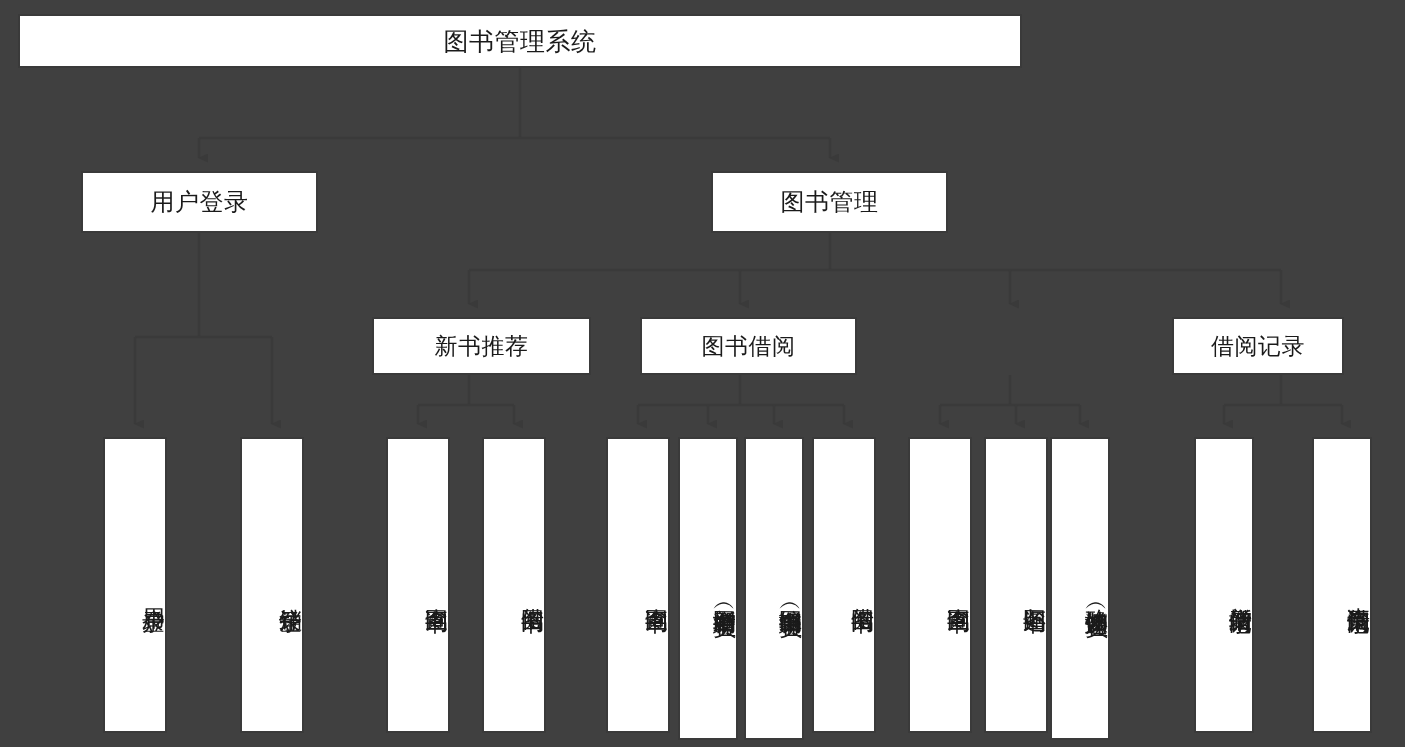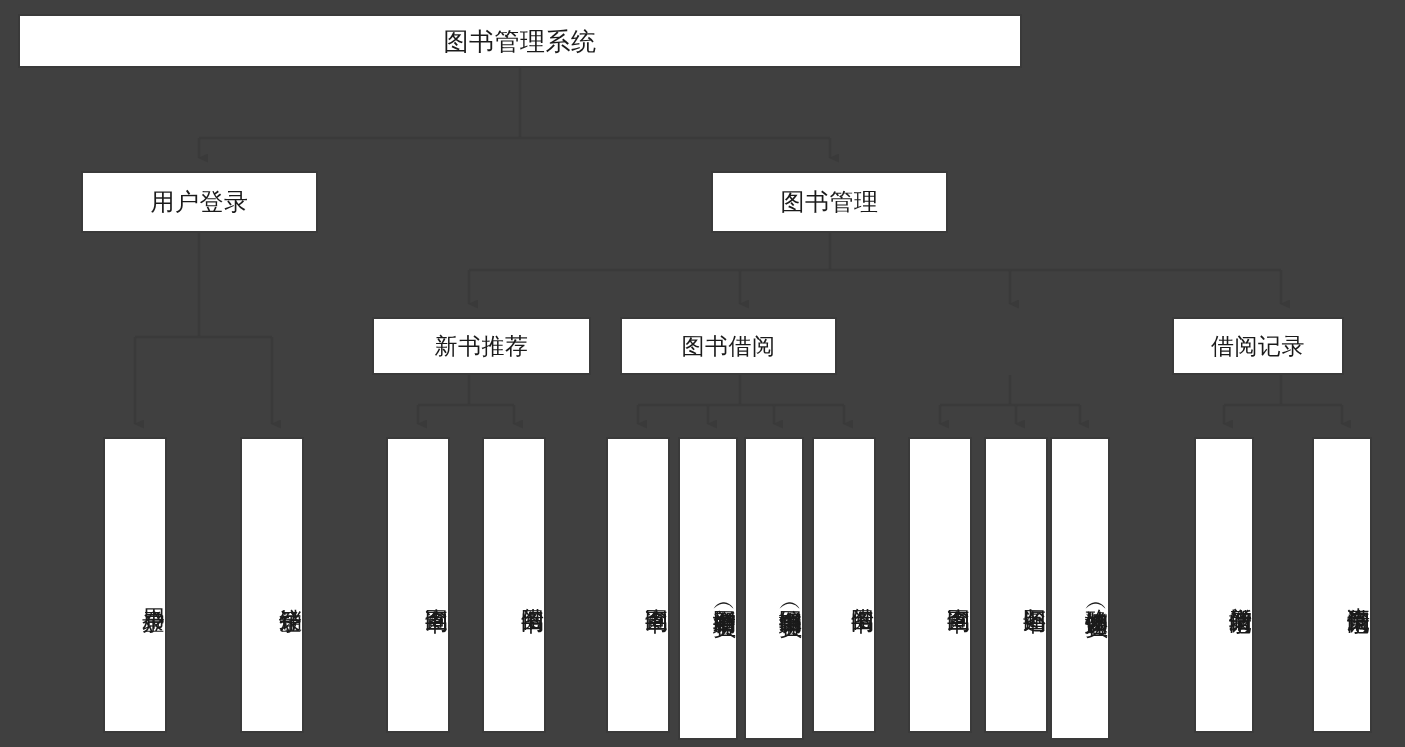--- a/index.html
+++ b/index.html
@@ -132,21 +132,21 @@
   <div class="node lvl2 horiz" style="left:81px; top:171px; width:237px; height:62px;">
     <span class="label">用户登录</span>
   </div>
   <div class="node lvl2 horiz" style="left:711px; top:171px; width:237px; height:62px;">
     <span class="label">图书管理</span>
   </div>
 
   <div class="node lvl3 horiz" style="left:360px; top:317px; width:219px; height:58px;margin-left:12px;">
     <span class="label">新书推荐</span>
   </div>
-  <div class="node lvl3 horiz" style="left:620px; top:317px; width:217px; height:58px;">
+  <div class="node lvl3 horiz" style="left:640px; top:317px; width:217px; height:58px;">
     <span class="label">图书借阅</span>
   </div>
   <div class="node lvl3 horiz" style="left:1172px; top:317px; width:172px; height:58px;">
     <span class="label">借阅记录</span>
   </div>
 
   <div class="node leaf vert" style="left:103px; top:437px; width:64px; height:296px;">
     <span class="label">用户登录</span>
   </div>
   <div class="node leaf vert" style="left:240px; top:437px; width:64px; height:296px;">

